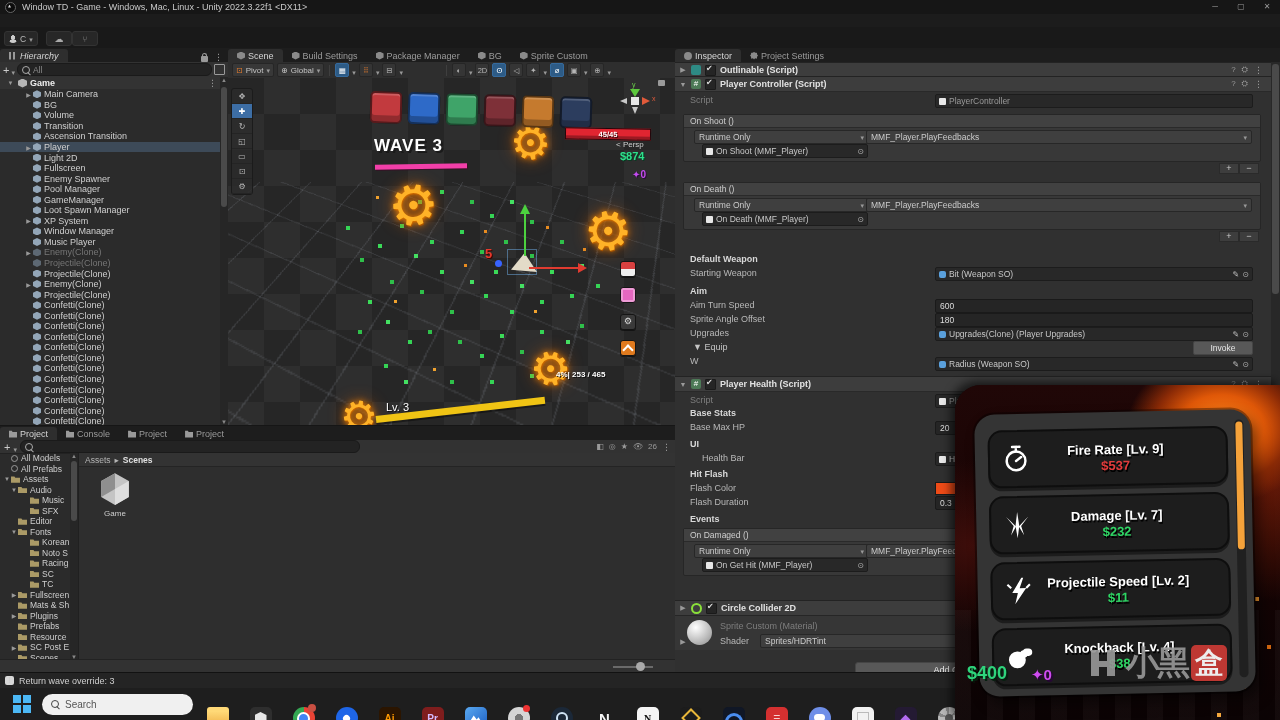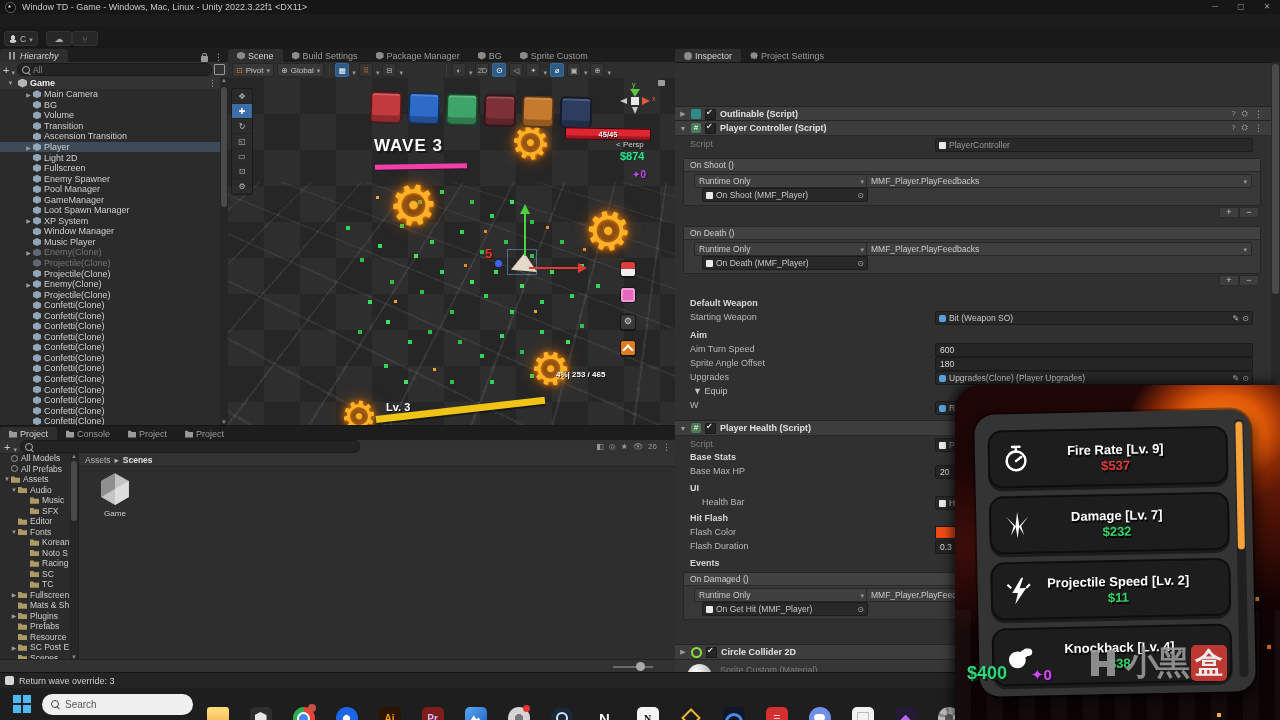--- a/index.html
+++ b/index.html
@@ -108,27 +108,27 @@
   .gz-rhead{position:absolute;left:350px;top:185px;width:0;height:0;border-top:5px solid transparent;border-bottom:5px solid transparent;border-left:9px solid #e03b30;}
   .gz-bdot{position:absolute;left:267px;top:182px;width:7px;height:7px;border-radius:50%;background:#3863ff;}
   .dmg5{position:absolute;left:257px;top:168px;color:#e8392c;font-size:13px;font-weight:bold;text-shadow:1px 1px 0 #3a0500;}
   .iticon{position:absolute;left:392px;width:14px;height:14px;border-radius:3px;border:1px solid #151515;box-shadow:0 1px 0 rgba(0,0,0,.5);}
   .it1{top:183px;background:linear-gradient(180deg,#d84040 52%,#eee 52%);}
   .it2{top:209px;background:#e567c0;box-shadow:inset 0 0 0 2px rgba(255,255,255,.35);}
   .it3{top:236px;background:#3a3a3a;color:#ddd;font-size:9px;text-align:center;line-height:13px;}
   .it3::after{content:"⚙";}
   .it4{top:262px;background:#e07a1e;}
   .it4::after{content:"";position:absolute;left:3px;top:5px;width:6px;height:6px;border-left:2.5px solid #fff;border-top:2.5px solid #fff;transform:rotate(45deg);}
-  .lvl{position:absolute;left:158px;top:323px;color:#fff;font-size:11px;font-weight:bold;text-shadow:1px 1px 0 #111;}
+  .lvl{position:absolute;left:158px;top:323px;color:#fff;font-size:11px;font-weight:normal;text-shadow:1px 1px 0 #111;}
   .xpbar{position:absolute;left:148px;top:338px;width:170px;height:7px;background:#f0c414;box-shadow:0 2px 0 rgba(0,0,0,.4);transform:rotate(-6.5deg);transform-origin:0 50%;}
   .gearstats{position:absolute;left:328px;top:292px;color:#fff;font-size:8px;font-weight:bold;text-shadow:1px 1px 0 #111;}
   
   .insp{left:675px;top:48px;width:605px;height:624px;background:#303030;}
   .insp .tabstrip{position:absolute;left:0;top:0;right:0;}
-  .ibody{position:absolute;left:0;top:14px;right:9px;bottom:0;margin-top:44px;}
+  .ibody{position:absolute;left:0;top:14px;right:9px;bottom:0;}
   .chead{position:absolute;left:0;right:0;height:14px;background:#3d3d3d;border-top:1px solid #232323;border-bottom:1px solid #292929;display:flex;align-items:center;padding:0 4px;gap:4px;}
   .fold{color:#9a9a9a;font-size:7px;width:8px;text-align:center;}
   .cchk{width:9px;height:9px;background:#252525;border:1px solid #1a1a1a;border-radius:1px;position:relative;}
   .cchk::after{content:"✔";position:absolute;left:0;top:-2px;color:#ddd;font-size:8px;}
   .cico{width:10px;height:10px;border-radius:2px;flex:none;}
   .ci-book{background:#2e8b85;} .ci-script{background:#4d7a57;color:#fff;font-size:8px;text-align:center;line-height:10px;}
   .ci-script::after{content:"#";} .ci-circ{border-radius:50%;border:2px solid #8ae03a;background:transparent;width:7px;height:7px;}
   .ctitle{font-weight:bold;color:#e2e2e2;font-size:9px;}
   .chead-r{margin-left:auto;display:flex;gap:6px;color:#999;font-size:8px;padding-right:4px;}
   .ilabel{position:absolute;left:15px;color:#b8b8b8;font-size:9px;}

